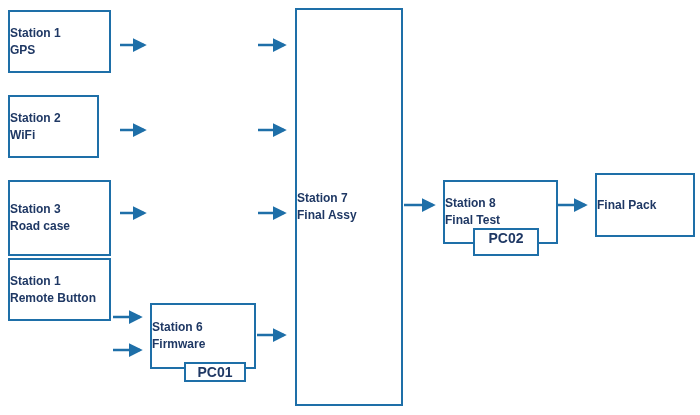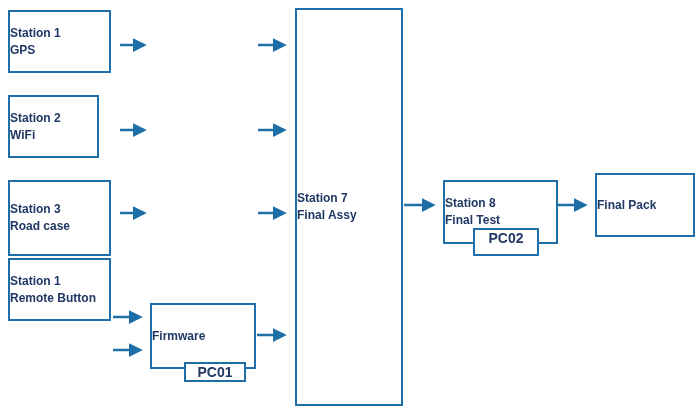--- a/index.html
+++ b/index.html
@@ -105,20 +105,21 @@
     <div>Road case</div>
   </div>
 
   <div class="box" style="left:8px;top:258px;width:103px;height:63px">
     <div>Station 1</div>
     <div>Remote Button</div>
   </div>
 
 
   <div class="box" style="left:150px;top:303px;width:106px;height:66px">
+    <div>Station 6</div>
     <div>Firmware</div>
   </div>
 
   <div class="tag" style="left:184px;top:362px;width:62px;height:20px">
     <span>PC01</span>
   </div>
 
   <div class="box" style="left:295px;top:8px;width:108px;height:398px">
     <div>Station 7</div>
     <div>Final Assy</div>

